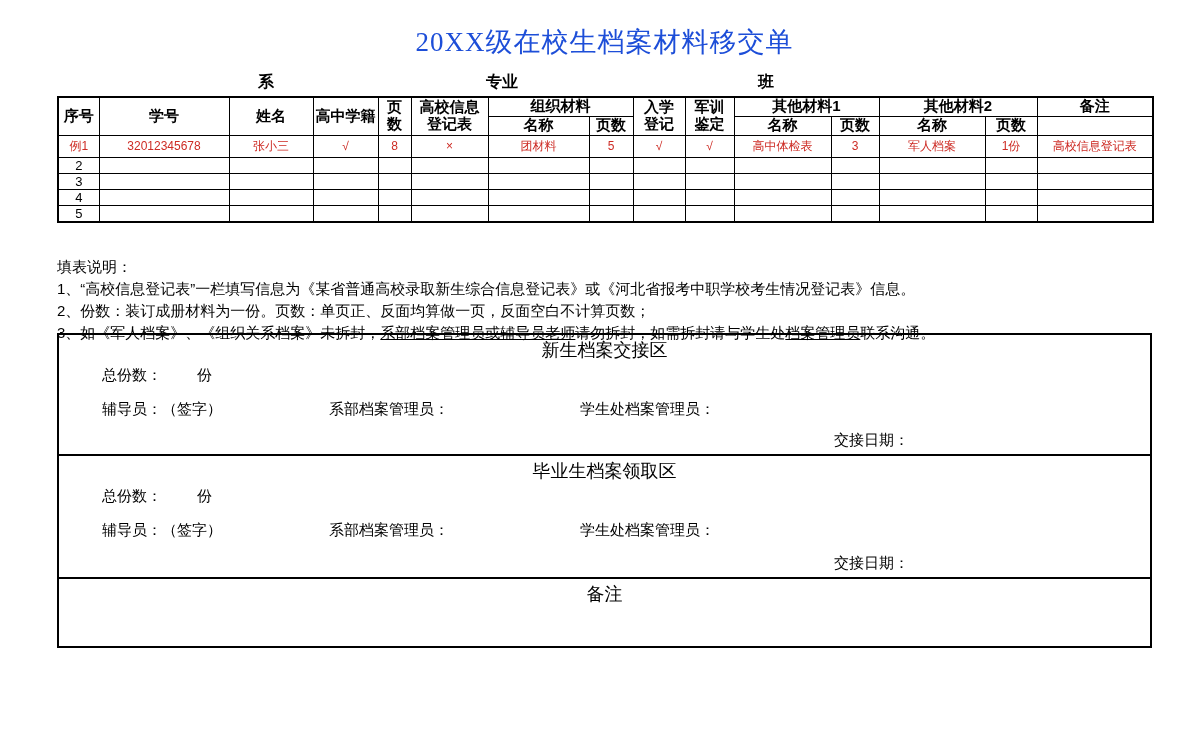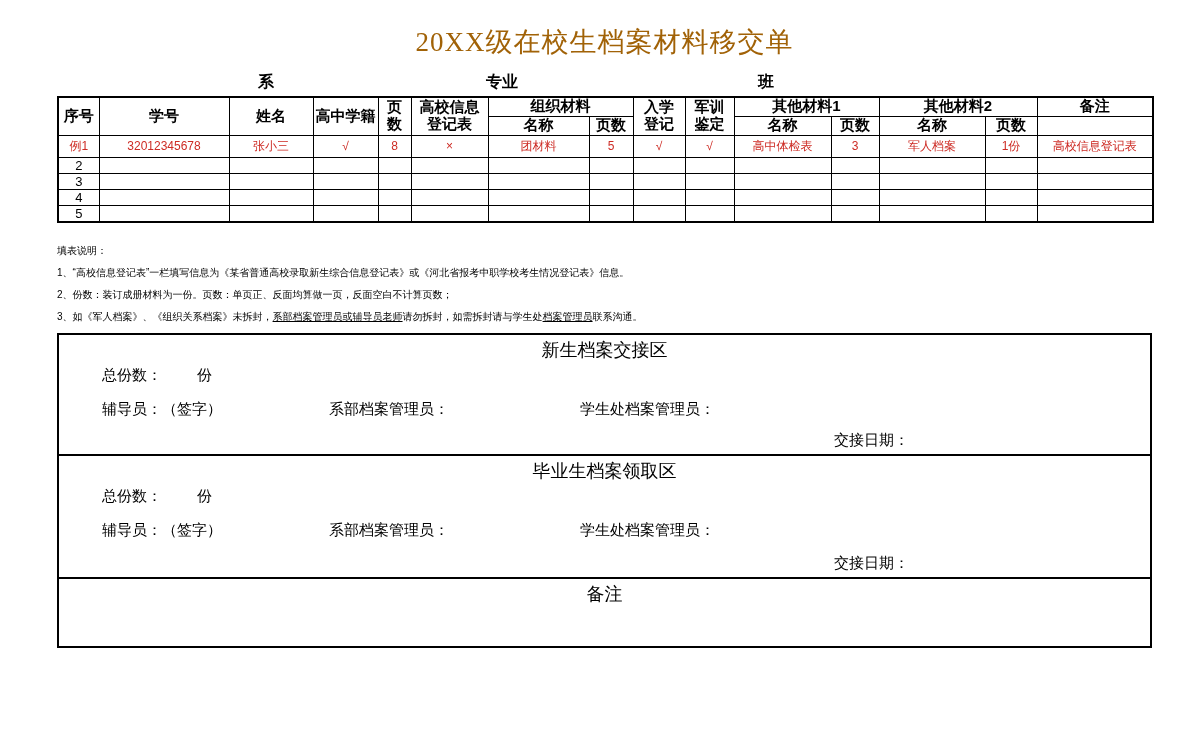--- a/index.html
+++ b/index.html
@@ -1,33 +1,33 @@
 <!DOCTYPE html>
 <html><head>
 <meta charset="utf-8">
 <style>
   html,body{margin:0;padding:0;background:#fff;}
   .page{position:relative;width:1190px;height:742px;background:#ffffff;overflow:hidden;
         font-family:"Liberation Sans","DejaVu Sans",sans-serif;color:#000;}
   .title{position:absolute;left:57px;top:24px;width:1095px;text-align:center;
          font-family:"Liberation Serif","DejaVu Serif",serif;font-size:27px;font-weight:400;
-         color:#a16207;letter-spacing:1px;}
+         color:#1d4ed8;letter-spacing:1px;}
   .meta-label{position:absolute;top:72px;font-size:16px;font-weight:bold;}
   .lab-dept{left:258px;} .lab-major{left:486px;} .lab-class{left:758px;}
 
   table.tbl{position:absolute;left:57px;top:96px;width:1095px;border-collapse:collapse;
             table-layout:fixed;border:2px solid #000;}
   table.tbl td{border:1px solid #000;text-align:center;vertical-align:middle;padding:0;
                overflow:hidden;}
   tr.h1 td, tr.h2 td{font-weight:bold;font-size:15px;line-height:1.12;white-space:pre-line;}
   tr.h1{height:19px;padding-left:44px;} tr.h2{height:19px;margin-top:12px;}
   tr.ex{height:22px;} tr.ex td{color:#cd2b24;font-size:12px;font-weight:normal;}
   tr.emp{height:16px;} tr.emp td{font-size:13px;}
 
-  .notes{position:absolute;left:57px;top:240px;width:1110px;font-size:10px;line-height:22px;}
+  .notes{position:absolute;left:57px;top:256px;width:1110px;font-size:15px;line-height:22px;}
   .notes .uline{text-decoration:underline;}
 
   .boxes{position:absolute;left:57px;top:333px;width:1095px;height:315px;
          border:2px solid #000;box-sizing:border-box;}
   .sec{position:relative;box-sizing:border-box;}
   .sec1{height:119px;} .sec2{height:123px;border-top:2px solid #000;}
   .sec3{height:69px;border-top:2px solid #000;}
   .sec-title{text-align:center;font-family:"Liberation Serif","DejaVu Serif",serif;
              font-size:18px;padding-top:3px;}
   .lbl{position:absolute;font-size:15px;white-space:nowrap;}

